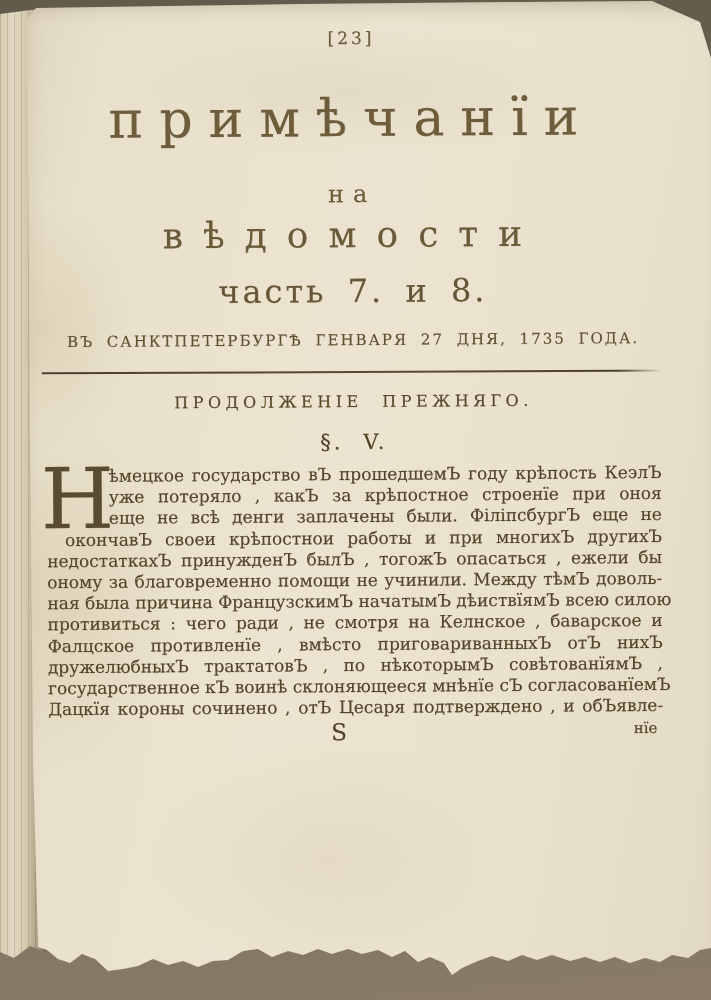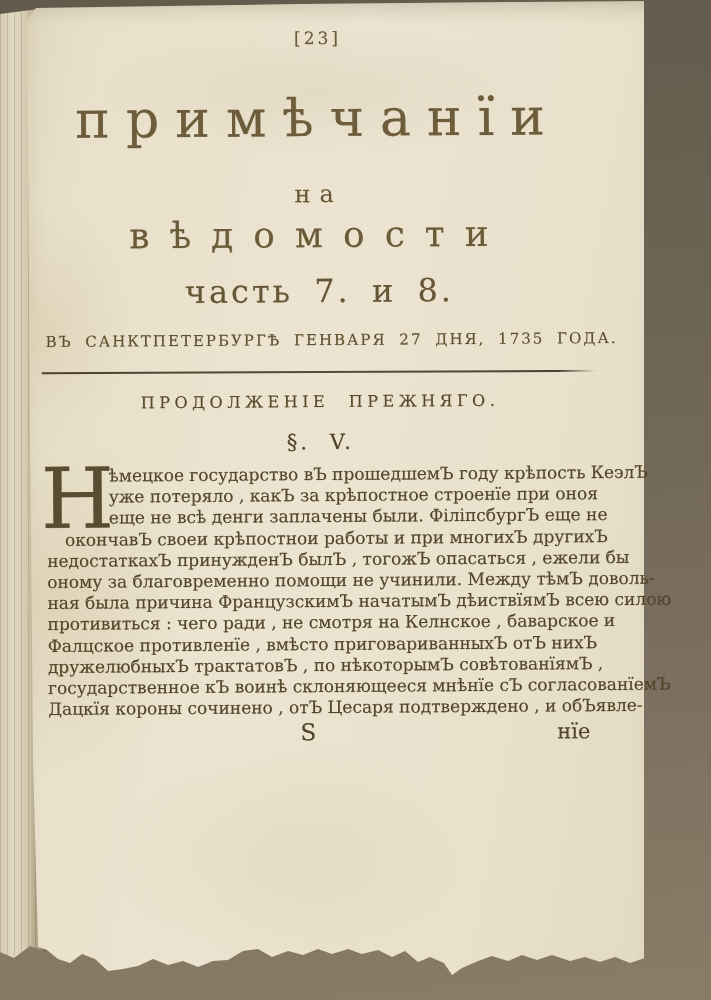--- a/index.html
+++ b/index.html
@@ -1,21 +1,21 @@
 <!DOCTYPE html>
 <html><head>
 <meta charset="utf-8">
 <style>
   html, body { margin: 0; padding: 0; }
   body {
     width: 711px; height: 1000px; overflow: hidden;
     font-family: "DejaVu Serif", "Liberation Serif", serif;
     background: linear-gradient(175deg, #625a4b 0%, #6e6454 35%, #7b7060 70%, #8a7c66 100%);
   }
-  .photo { position: relative; width: 644px; height: 1000px; }
+  .photo { position: relative; width: 711px; height: 1000px; }
 
   
   .page-stack {
     position: absolute; left: 0; top: 6px; width: 46px; height: 952px;
     background:
       repeating-linear-gradient(90deg,
         rgba(120,105,80,0.25) 0 1px, rgba(0,0,0,0) 1px 7px),
       linear-gradient(90deg, #d6ccb3 0%, #e2d9c2 30%, #d3c8ac 60%, #a2957a 85%, #6b6150 100%);
     clip-path: polygon(0 8px, 46px 2px, 46px 946px, 30px 940px, 14px 952px, 0 946px);
   }
@@ -103,21 +103,21 @@
     height: 21.2px; line-height: 21.2px; white-space: nowrap;
     text-align: justify; text-align-last: justify;
   }
   .bline.ind1 { padding-left: 62px; }
   .bline.ind2 { padding-left: 18px; }
 
   .footer-row { position: absolute; top: 719px; left: 0; right: 0; height: 24px; }
   .sig {
     position: absolute; left: 46%; font-size: 23px; color: #4f4326;
   }
-  .catchword { position: absolute; right: 6px; top: 2px; font-size: 21px; color: #51452a; }
+  .catchword { position: absolute; right: 6px; top: 2px; font-size: 15px; color: #51452a; }
 </style>
 </head>
 <body>
 
 <div class="photo">
   <div class="page-stack"></div>
 
   <div class="paper">
     <div class="content">
 

